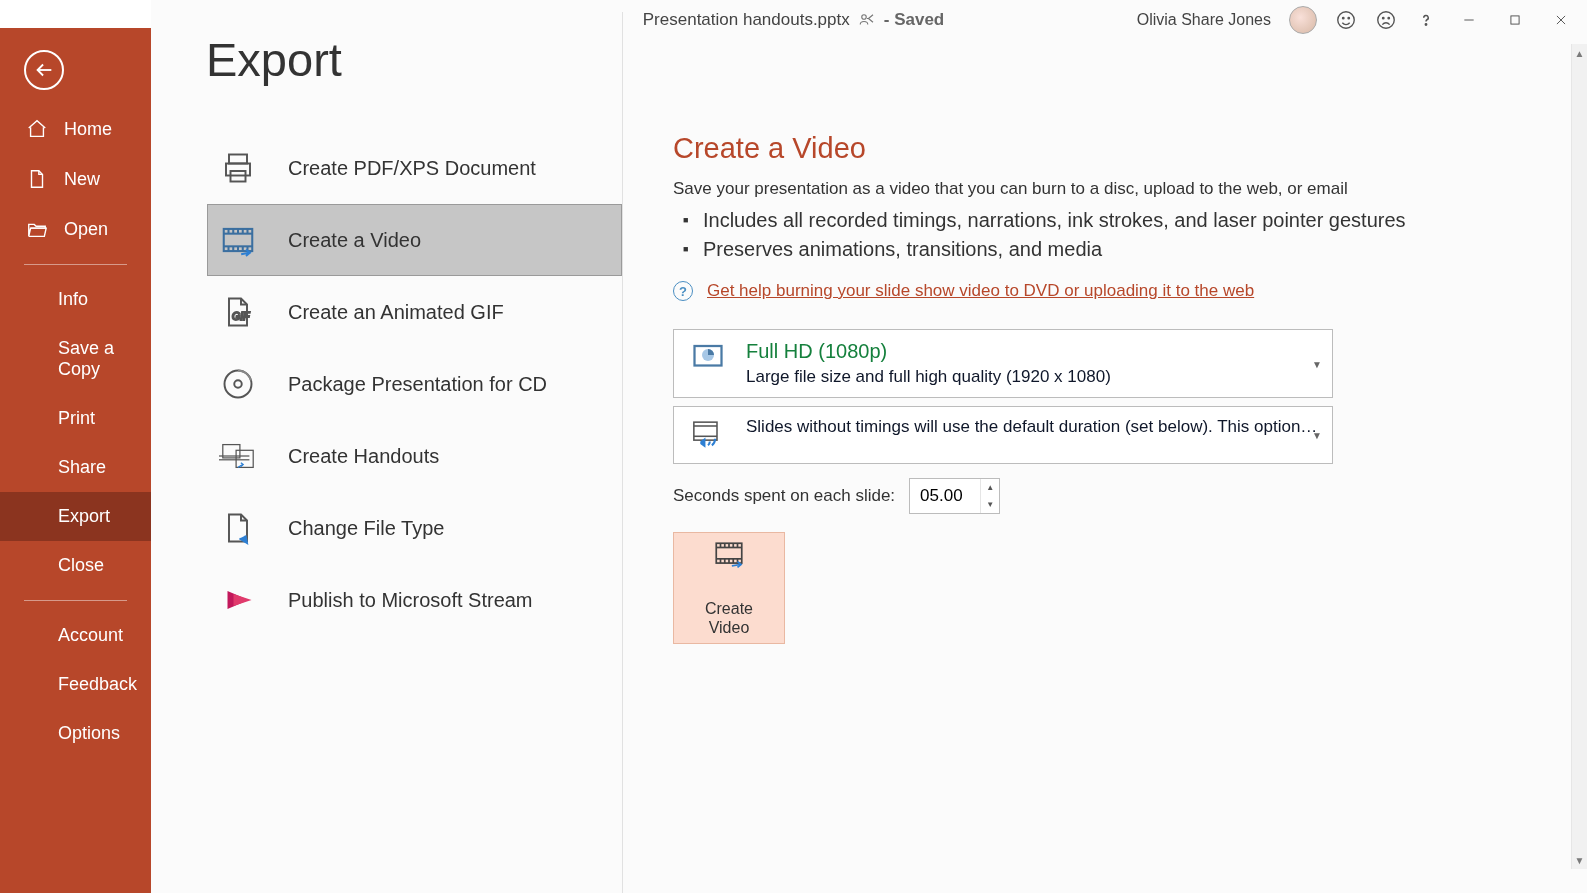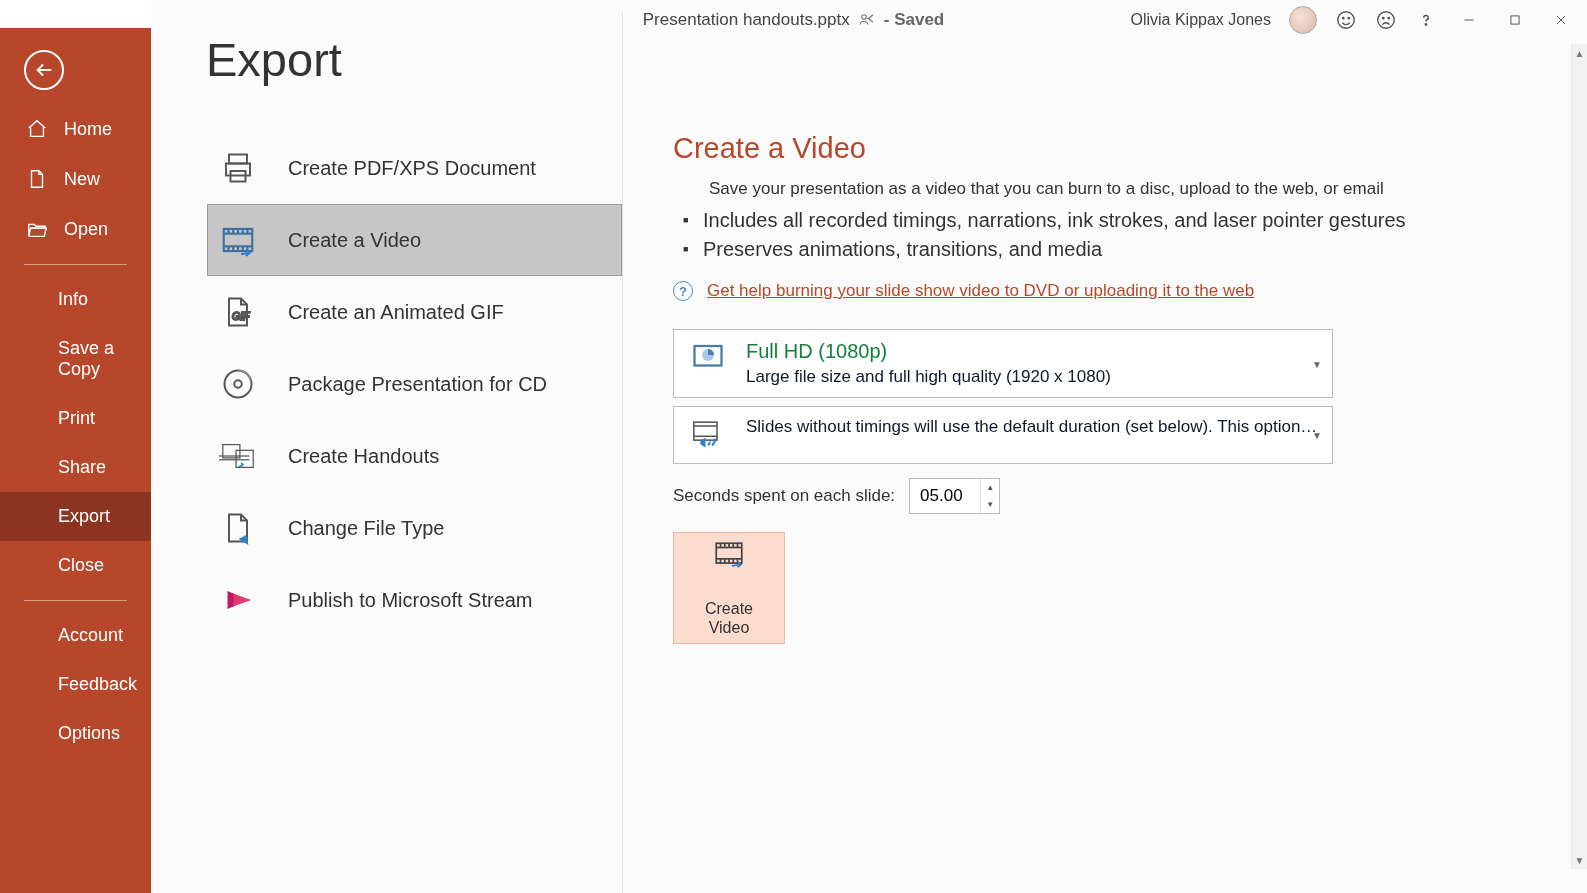--- a/index.html
+++ b/index.html
@@ -40,21 +40,21 @@
     
     .export-list { width: 472px; padding-left: 56px; border-right: 1px solid #e1e1e1; margin-top: 0; padding-top: 120px; }
     .export-item { display: flex; align-items: center; gap: 30px; height: 72px; padding-left: 10px; cursor: pointer; border: 1px solid transparent; }
     .export-item.selected { background: #c6c6c6; border: 1px solid #9a9a9a; }
     .export-item .icon { width: 40px; height: 40px; display: flex; align-items: center; justify-content: center; color: #444; font-style: italic; }
     .export-item .label { font-size: 20px; color: #333; }
 
     
     .detail { flex: 1; padding: 120px 50px 0 50px; position: relative; }
     .detail-title { color: #b7472a; font-size: 29px; font-weight: 400; margin-bottom: 14px; }
-    .detail-desc { font-size: 17px; color: #333; margin-bottom: 10px; margin-left: 36px; }
+    .detail-desc { font-size: 17px; color: #333; margin-bottom: 10px; }
     .bullets { list-style: none; padding-left: 30px; margin-bottom: 20px; }
     .bullets li { position: relative; font-size: 20px; color: #333; margin: 6px 0; }
     .bullets li::before { content: "■"; position: absolute; left: -20px; font-size: 9px; top: 6px; color: #333; }
     .help-row { display: flex; align-items: center; gap: 14px; margin-bottom: 28px; }
     .help-row a { color: #b7472a; text-decoration: underline; font-size: 17px; cursor: pointer; }
     .help-q { width: 20px; height: 20px; border: 1.5px solid #4a8ec2; border-radius: 50%; color: #4a8ec2; display: flex; align-items: center; justify-content: center; font-size: 13px; font-weight: bold; }
 
     .dropdown { border: 1px solid #bcbcbc; background: #fff; display: flex; align-items: flex-start; padding: 10px 14px; gap: 18px; position: relative; cursor: pointer; width: 660px; margin-bottom: 8px; }
     .dropdown .dd-icon { width: 40px; height: 36px; display: flex; align-items: center; justify-content: center; color: #555; }
     .dropdown .dd-text { display: flex; flex-direction: column; gap: 4px; min-width:0; flex: 1; }
@@ -89,21 +89,21 @@
       <span class="sharing-icon">
         <svg viewBox="0 0 24 24" fill="none" stroke="#777" stroke-width="1.5">
           <circle cx="8" cy="8" r="3"></circle>
             <path d="M3 18c0-2.5 2.2-4 5-4s5 1.5 5 4"></path>
           <path d="M14 10l6-5M14 10l6 5M14 10h-2"></path>
         </svg>
       </span>
       <span class="saved">- Saved</span>
     </div>
     <div class="title-right">
-      <span class="user-name">Olivia Kippax Jones</span>
+      <span class="user-name">Olivia Share Jones</span>
       <div class="avatar"></div>
       <div class="titlebar-icon">
         <svg viewBox="0 0 24 24" width="22" height="22" fill="none" stroke="currentColor" stroke-width="1.5">
             <circle cx="12" cy="12" r="9"></circle>
             <circle cx="9" cy="10" r="0.8" fill="currentColor"></circle>
             <circle cx="15" cy="10" r="0.8" fill="currentColor"></circle>
             <path d="M8 15c1 1.2 2.4 2 4 2s3-0.8 4-2"></path>
           </svg>
       </div>
       <div class="titlebar-icon">

